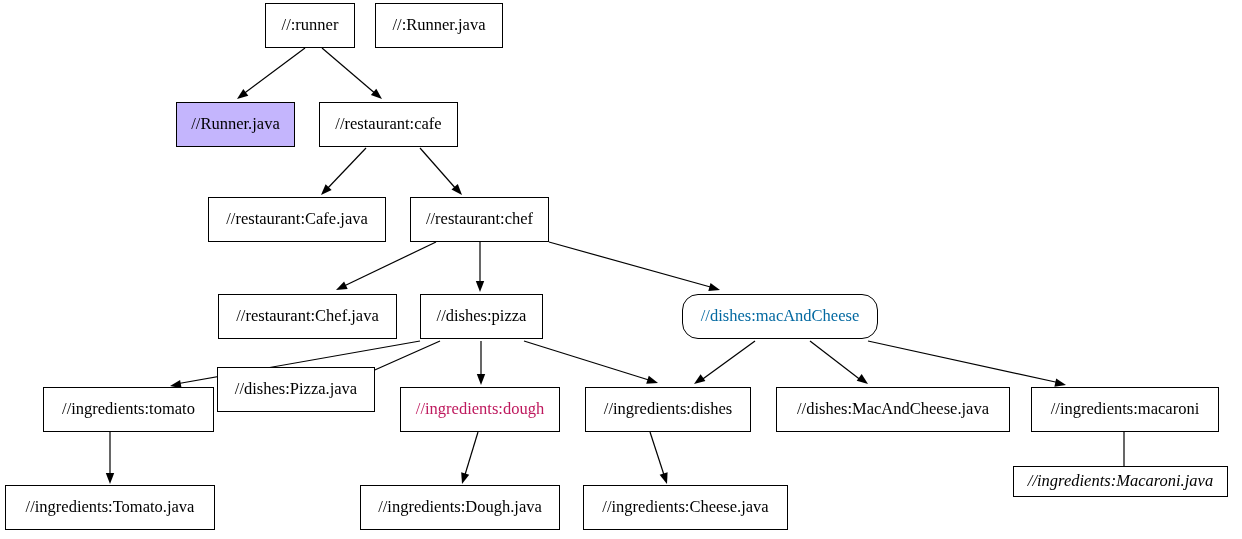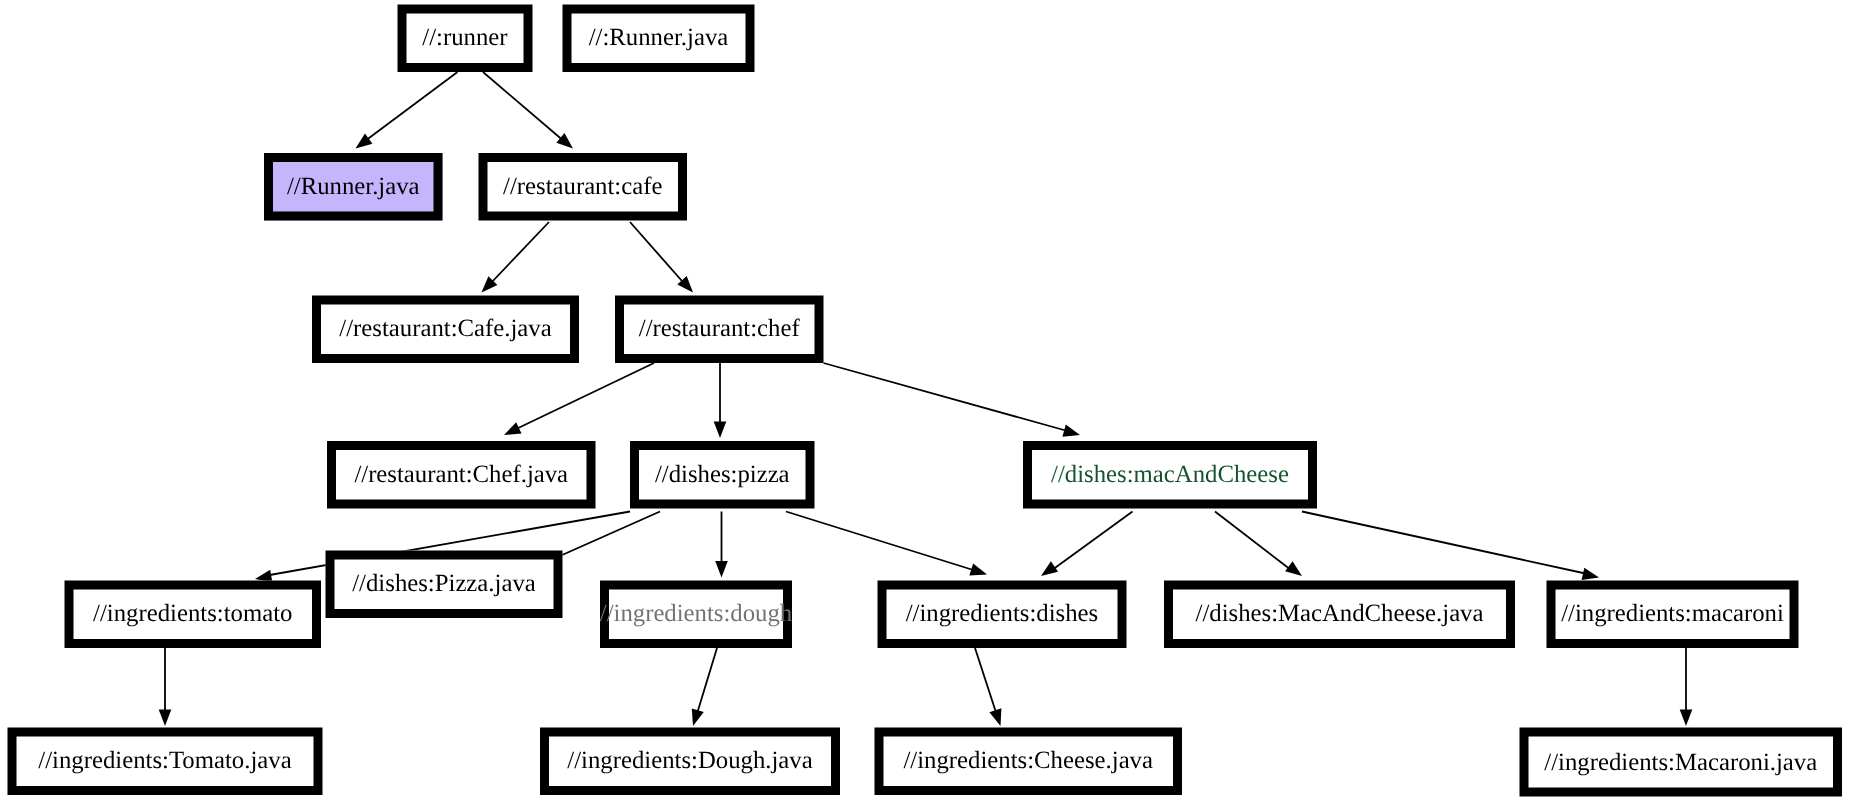--- a/index.html
+++ b/index.html
@@ -22,21 +22,21 @@
     position: absolute;
     left: 0;
     top: 0;
     width: 1242px;
     height: 539px;
     pointer-events: none;
   }
   .graph-node {
     position: absolute;
     box-sizing: border-box;
-    border: 6px solid #8b5cf6;
+    border: 1px solid #8b5cf6;
     background: #ffffff;
     display: flex;
     align-items: center;
     justify-content: center;
     color: #000000;
     font-size: 16.5px;
     line-height: 1;
     white-space: nowrap;
     letter-spacing: 0px;
   }
@@ -107,48 +107,48 @@
       </div>
       <div class="graph-node" style="left: 410px; top: 197px; width: 139px; height: 45px; background: rgb(255, 255, 255); border-color: rgb(0, 0, 0); color: rgb(0, 0, 0);">
         <span class="node-label">//restaurant:chef</span>
       </div>
       <div class="graph-node" style="left: 218px; top: 294px; width: 179px; height: 45px; background: rgb(255, 255, 255); border-color: rgb(0, 0, 0); color: rgb(0, 0, 0);">
         <span class="node-label">//restaurant:Chef.java</span>
       </div>
       <div class="graph-node" style="left: 420px; top: 294px; width: 123px; height: 45px; background: rgb(255, 255, 255); border-color: rgb(0, 0, 0); color: rgb(0, 0, 0);">
         <span class="node-label">//dishes:pizza</span>
       </div>
-      <div class="graph-node" style="left: 682px; top: 294px; width: 196px; height: 45px; background: rgb(255, 255, 255); border-color: rgb(0, 0, 0); color: #14532d;">
+      <div class="graph-node" style="left: 682px; top: 294px; width: 196px; height: 45px; background: rgb(255, 255, 255); border-color: rgb(0, 0, 0); color: #0369a1; border-radius: 16px;">
         <span class="node-label">//dishes:macAndCheese</span>
       </div>
       <div class="graph-node" style="left: 24px; top: 387px; width: 171px; height: 45px; background: rgb(255, 255, 255); border-color: rgb(0, 0, 0); color: rgb(0, 0, 0); margin-left: 19px;">
         <span class="node-label">//ingredients:tomato</span>
       </div>
       <div class="graph-node" style="left: 217px; top: 367px; width: 158px; height: 45px; background: rgb(255, 255, 255); border-color: rgb(0, 0, 0); color: rgb(0, 0, 0);">
         <span class="node-label">//dishes:Pizza.java</span>
       </div>
-      <div class="graph-node" style="left: 400px; top: 387px; width: 128px; height: 45px; background: rgb(255, 255, 255); border-color: rgb(0, 0, 0); color: #737373;">
+      <div class="graph-node" style="left: 400px; top: 387px; width: 160px; height: 45px; background: rgb(255, 255, 255); border-color: rgb(0, 0, 0); color: #be185d;">
         <span class="node-label">//ingredients:dough</span>
       </div>
       <div class="graph-node" style="left: 585px; top: 387px; width: 166px; height: 45px; background: rgb(255, 255, 255); border-color: rgb(0, 0, 0); color: rgb(0, 0, 0);">
         <span class="node-label">//ingredients:dishes</span>
       </div>
       <div class="graph-node" style="left: 776px; top: 387px; width: 234px; height: 45px; background: rgb(255, 255, 255); border-color: rgb(0, 0, 0); color: rgb(0, 0, 0);">
         <span class="node-label">//dishes:MacAndCheese.java</span>
       </div>
-      <div class="graph-node" style="left: 1031px; top: 387px; width: 168px; height: 45px; background: rgb(255, 255, 255); border-color: rgb(0, 0, 0); color: rgb(0, 0, 0);">
+      <div class="graph-node" style="left: 1031px; top: 387px; width: 188px; height: 45px; background: rgb(255, 255, 255); border-color: rgb(0, 0, 0); color: rgb(0, 0, 0);">
         <span class="node-label">//ingredients:macaroni</span>
       </div>
       <div class="graph-node" style="left: 5px; top: 485px; width: 210px; height: 45px; background: rgb(255, 255, 255); border-color: rgb(0, 0, 0); color: rgb(0, 0, 0);">
         <span class="node-label">//ingredients:Tomato.java</span>
       </div>
       <div class="graph-node" style="left: 360px; top: 485px; width: 200px; height: 45px; background: rgb(255, 255, 255); border-color: rgb(0, 0, 0); color: rgb(0, 0, 0);">
         <span class="node-label">//ingredients:Dough.java</span>
       </div>
       <div class="graph-node" style="left: 583px; top: 485px; width: 205px; height: 45px; background: rgb(255, 255, 255); border-color: rgb(0, 0, 0); color: rgb(0, 0, 0);">
         <span class="node-label">//ingredients:Cheese.java</span>
       </div>
-      <div class="graph-node" style="left: 1013px; top: 485px; width: 215px; height: 46px; background: rgb(255, 255, 255); border-color: rgb(0, 0, 0); color: rgb(0, 0, 0);">
+      <div class="graph-node" style="left: 1013px; top: 466px; width: 215px; height: 31px; background: rgb(255, 255, 255); border-color: rgb(0, 0, 0); color: rgb(0, 0, 0); font-style: italic;">
         <span class="node-label">//ingredients:Macaroni.java</span>
       </div>
     </div>
 
 </div>
 
 </body></html>

